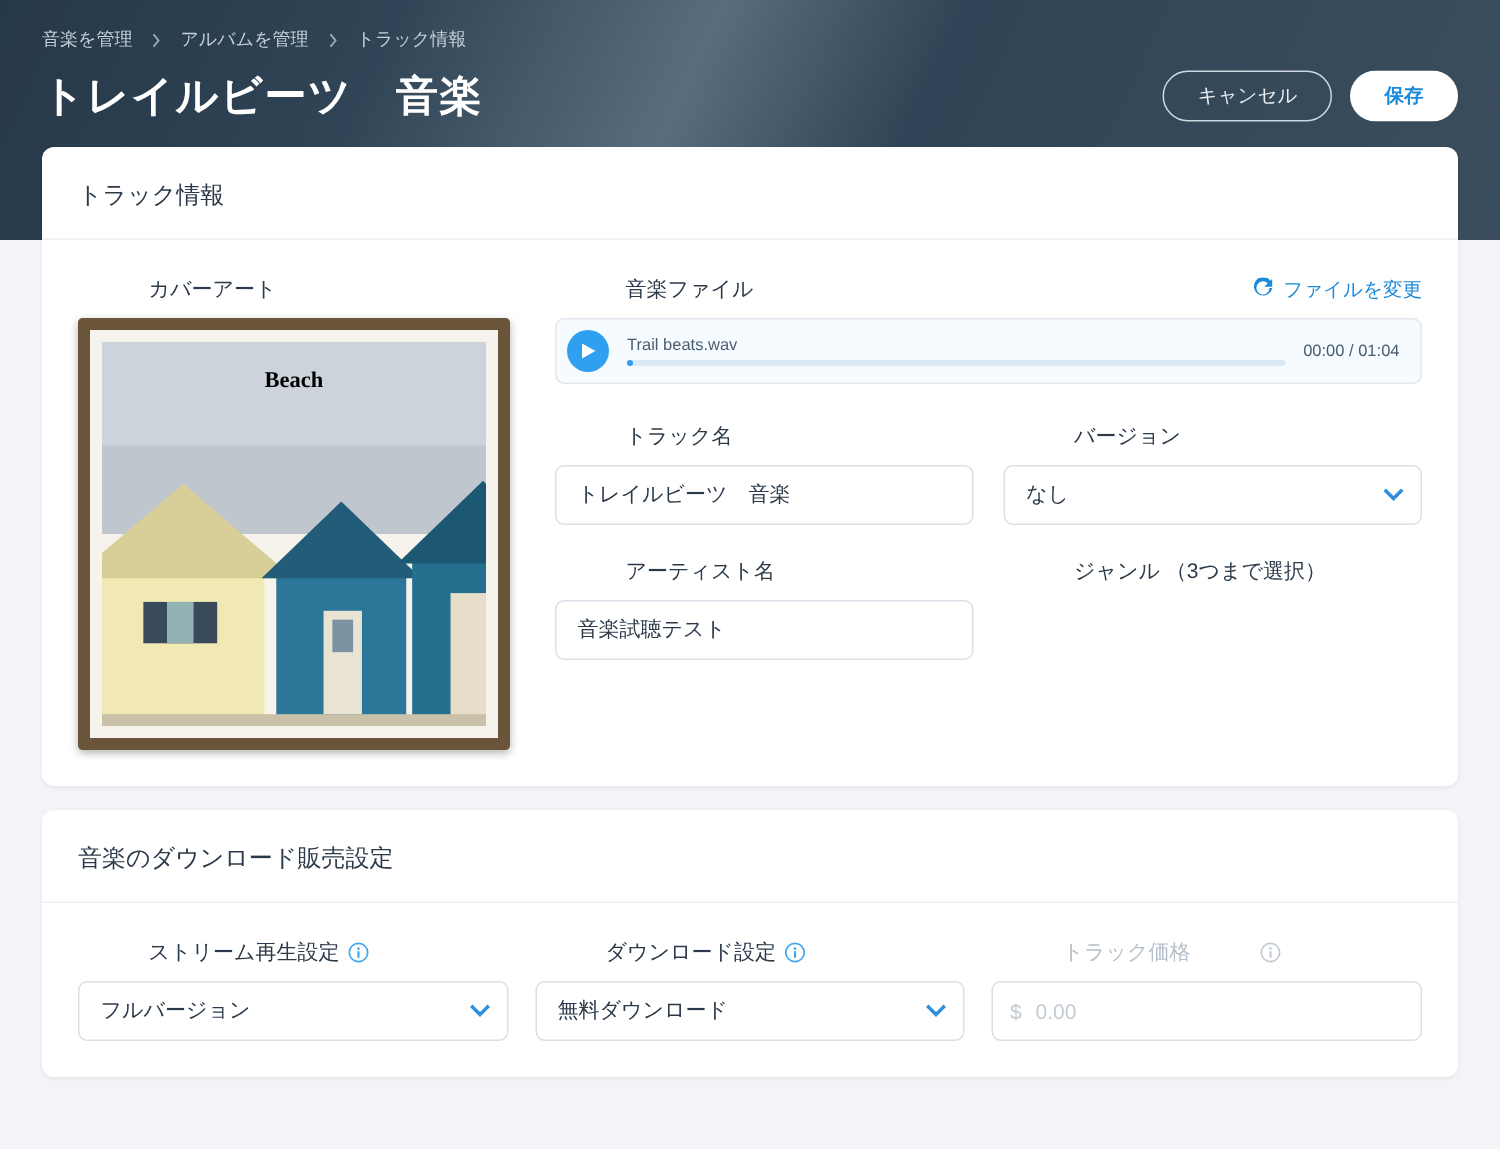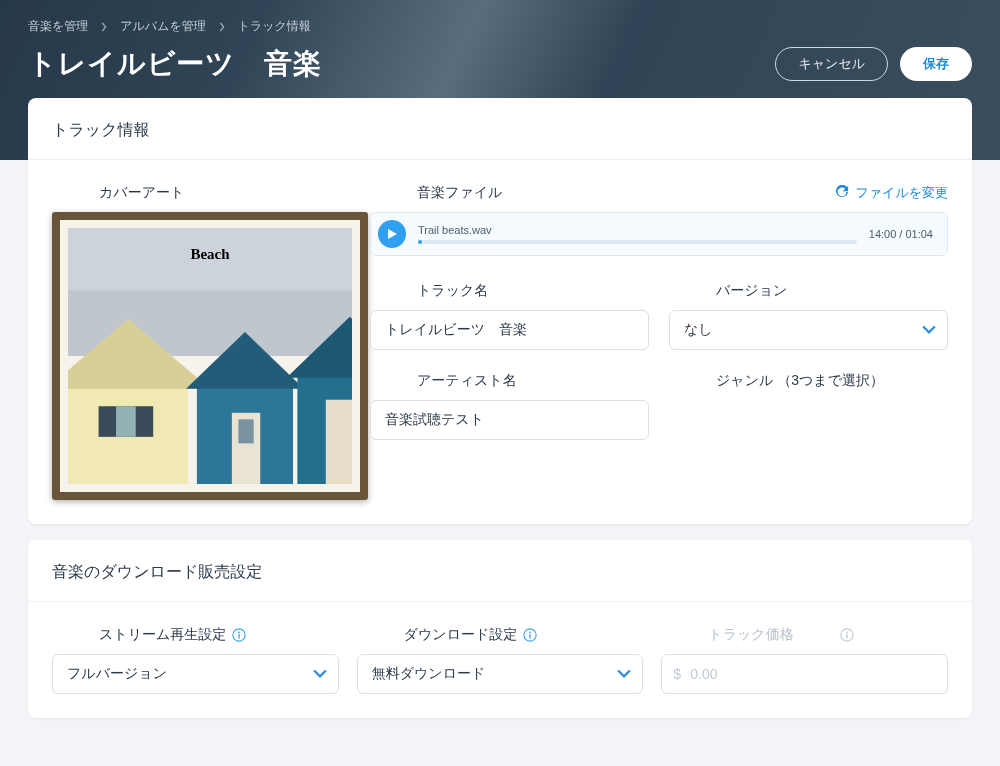--- a/index.html
+++ b/index.html
@@ -101,21 +101,21 @@
       align-items:center;
       gap:6px;
       margin-left:47px;
     }
     .field-label.muted{ color:#b5bfc9;gap:46px; }
     .info-icon{
       width:14px;height:14px;color:#3ea6f0;display:inline-flex;
     }
 
     .cover-frame{
-      width:316px;height:288px;
+      width:288px;height:288px;
       border:8px solid #6a553a;
       background:#f6f3ec;
       padding:8px;
       border-radius:3px;
       box-shadow:0 2px 6px rgba(0,0,0,.3);
     }
     .cover-inner{
       width:100%;height:100%;
       position:relative;
       overflow:hidden;
@@ -292,21 +292,21 @@
       <div class="player">
         <div class="play-btn">
           <svg width="12" height="12" viewBox="0 0 12 12">
               <polygon points="2,1 11,6 2,11"></polygon>
             </svg>
         </div>
         <div class="player-mid">
           <div class="filename">Trail beats.wav</div>
           <div class="progress"></div>
         </div>
-        <div class="time">14:00 / 01:04</div>
+        <div class="time">00:00 / 01:04</div>
       </div>
 
       <div class="grid2">
         <div class="field">
           <div class="field-label">トラック名</div>
           <input class="control" value="トレイルビーツ　音楽" style="">
         </div>
         <div class="field">
           <div class="field-label">バージョン</div>
           <div class="select-wrap">

